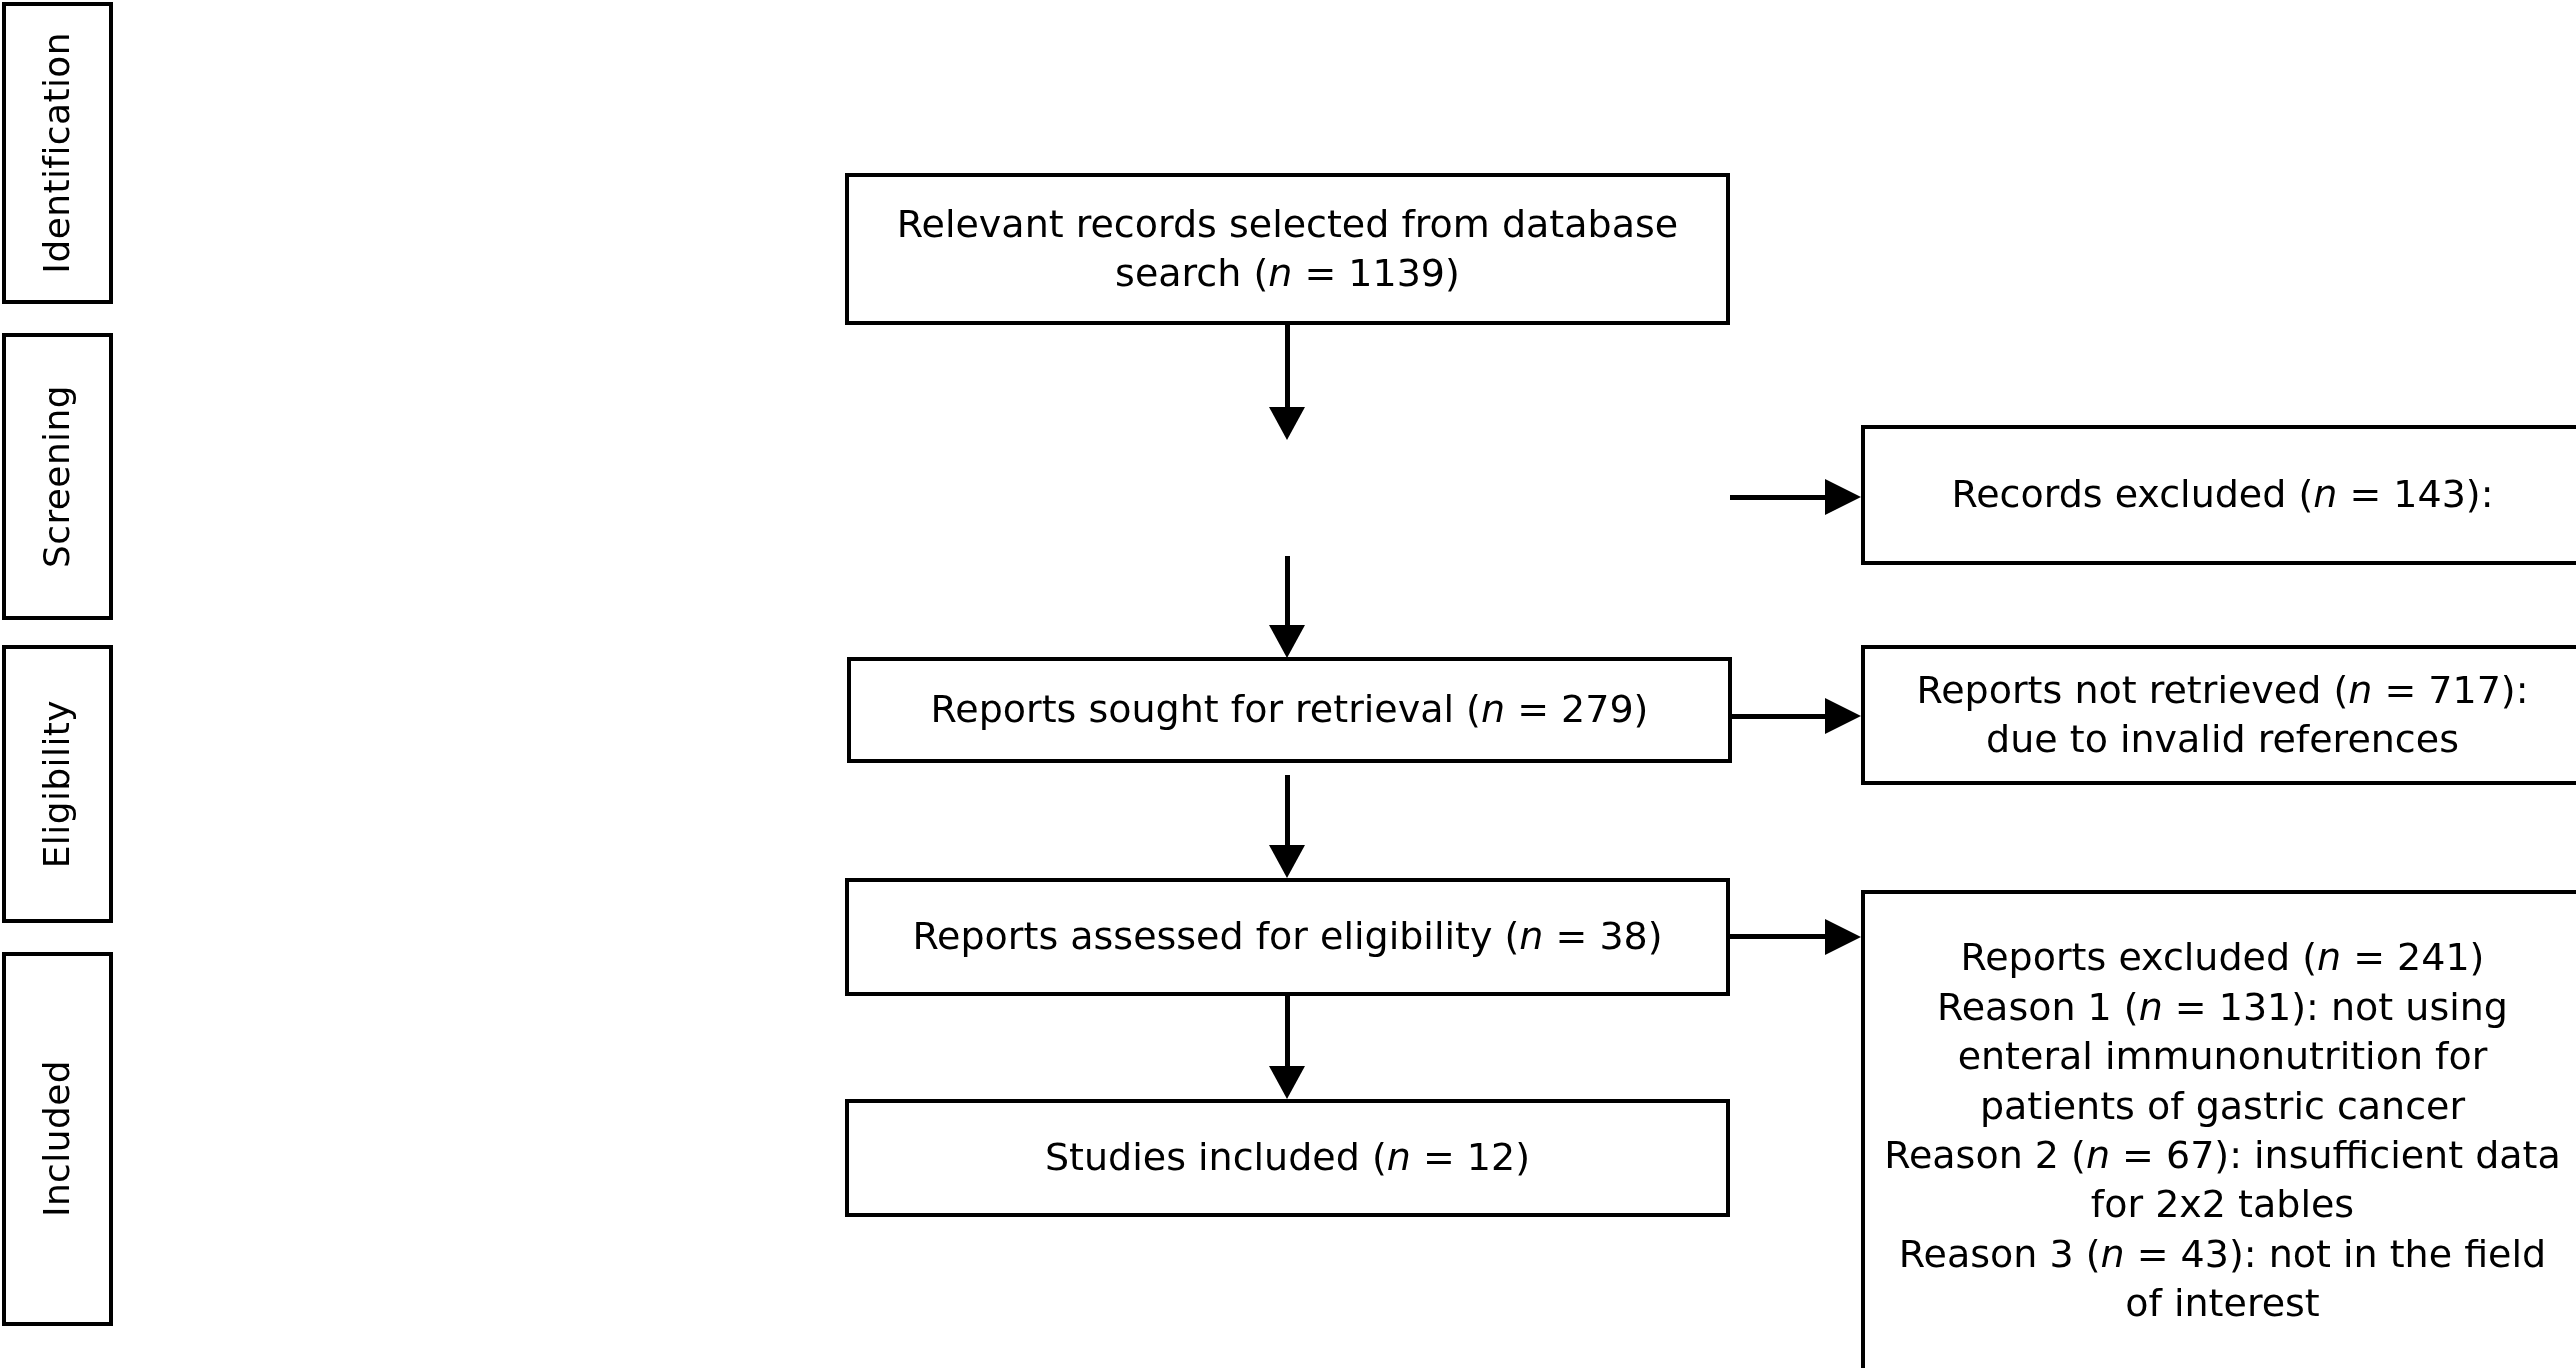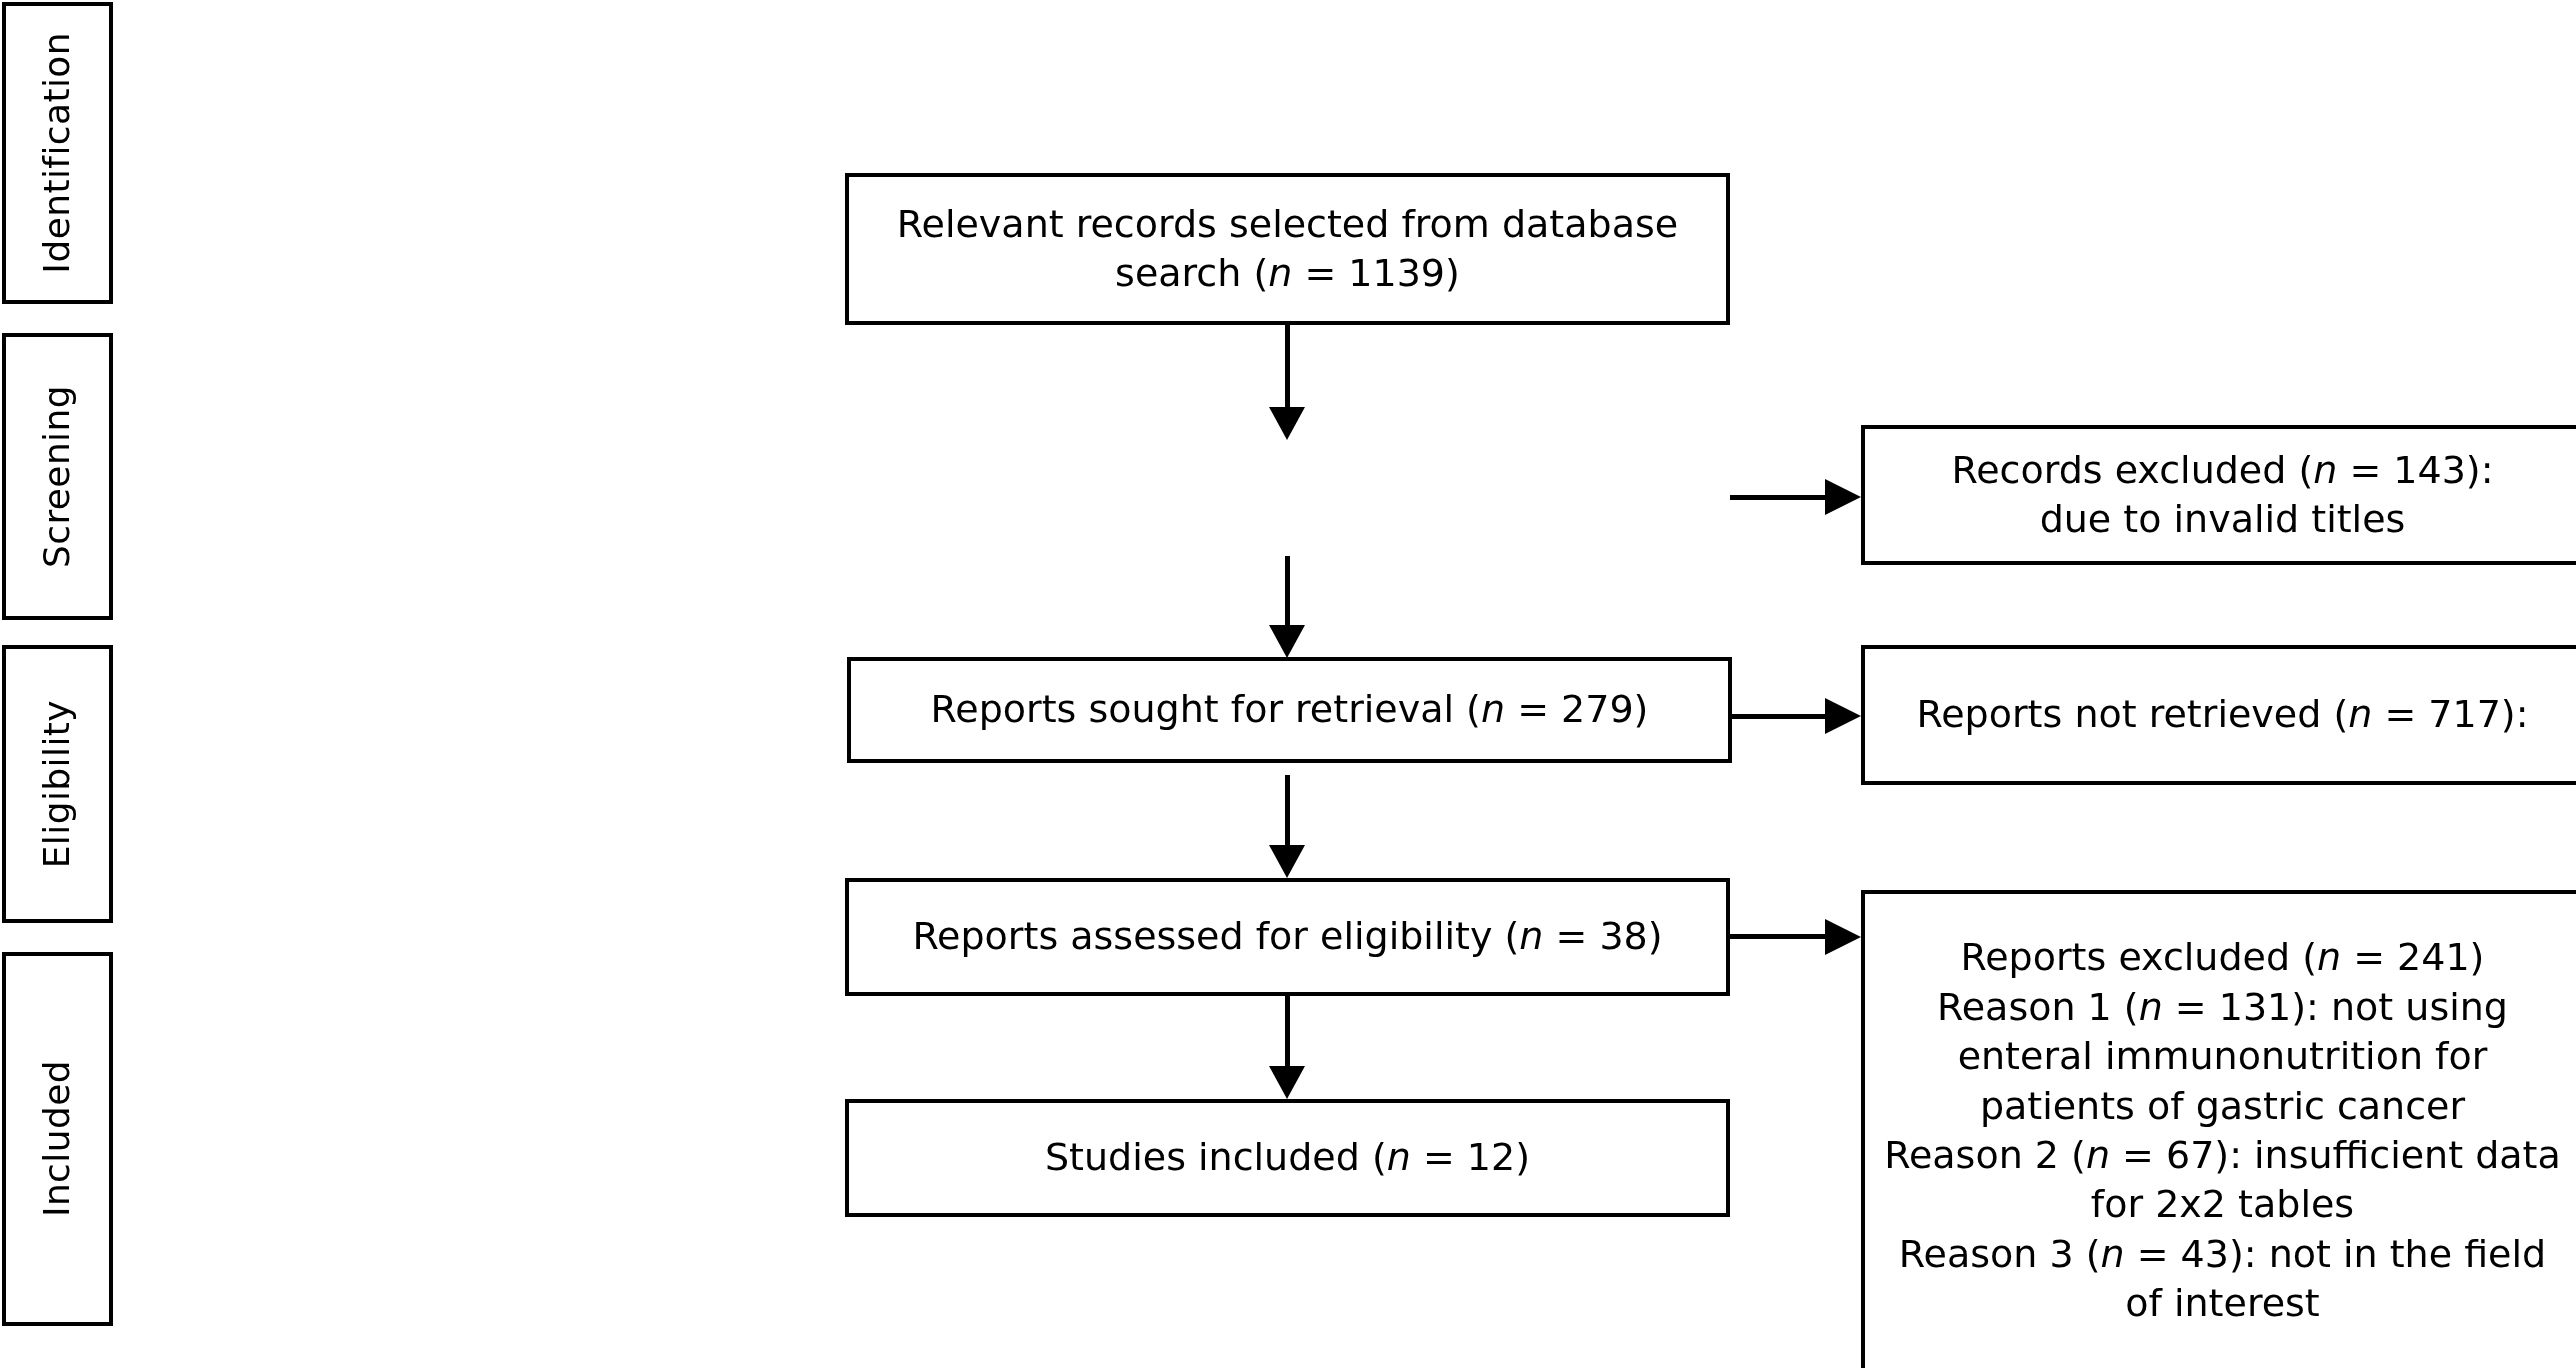--- a/index.html
+++ b/index.html
@@ -131,39 +131,39 @@
   <div class="v-line" style="left:1285px; top:325px; width:4.9px; height:88px;"></div>
   <div class="v-arrowhead" style="left:1269px; top:407px;"></div>
 
 
   <div class="h-line" style="left:1730px; top:495px; width:98px; height:4.9px;"></div>
   <div class="h-arrowhead" style="left:1825px; top:479px;"></div>
 
   <div class="flow-box clipped-right" style="left:1861px; top:425px; width:719px; height:140px;">
     <span class="flow-text">
       <span>Records excluded (</span><i>n</i><span> = 143):</span><br>
-      <span>due to invalid titles</span>
     </span>
   </div>
 
   <div class="v-line" style="left:1285px; top:556px; width:4.9px; height:70px;"></div>
   <div class="v-arrowhead" style="left:1269px; top:625px;"></div>
 
   <div class="flow-box" style="left:847px; top:657px; width:885px; height:106px;">
     <span class="flow-text">
       <span>Reports sought for retrieval (</span><i>n</i><span> = 279)</span>
     </span>
   </div>
 
   <div class="h-line" style="left:1730px; top:714px; width:98px; height:4.9px;"></div>
   <div class="h-arrowhead" style="left:1825px; top:698px;"></div>
 
   <div class="flow-box clipped-right" style="left:1861px; top:645px; width:719px; height:140px;">
     <span class="flow-text">
       <span>Reports not retrieved (</span><i>n</i><span> = 717):</span><br>
+      <span>due to invalid references</span>
     </span>
   </div>
 
   <div class="v-line" style="left:1285px; top:775px; width:4.9px; height:72px;"></div>
   <div class="v-arrowhead" style="left:1269px; top:845px;"></div>
 
   <div class="flow-box" style="left:845px; top:878px; width:885px; height:118px;">
     <span class="flow-text">
       <span>Reports assessed for eligibility (</span><i>n</i><span> = 38)</span>
     </span>

